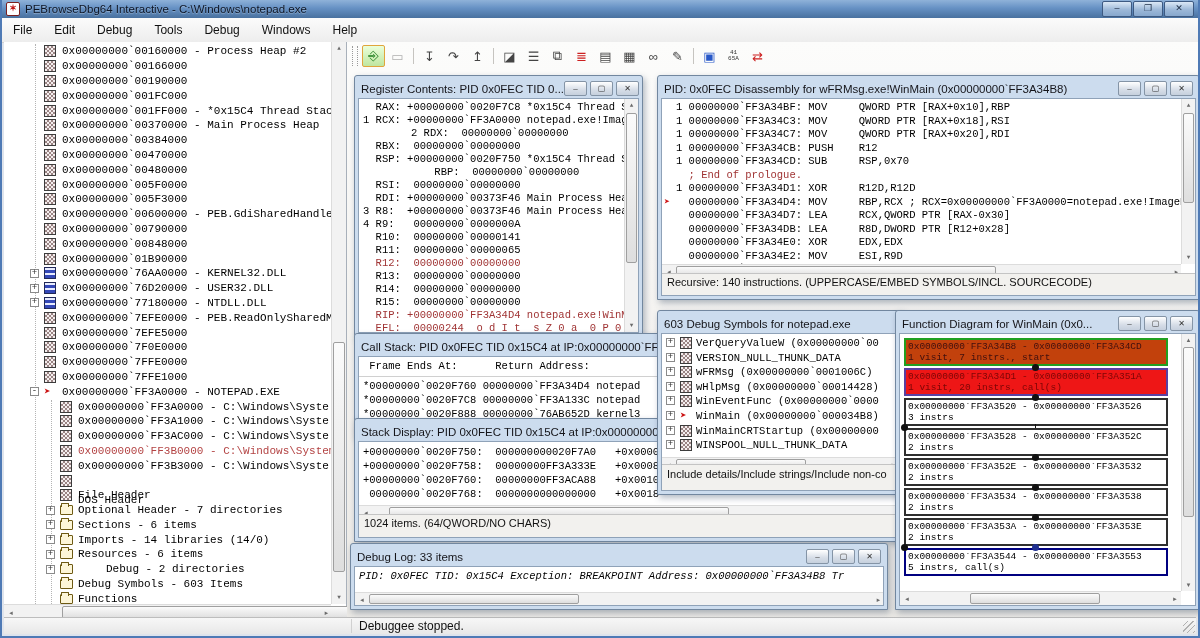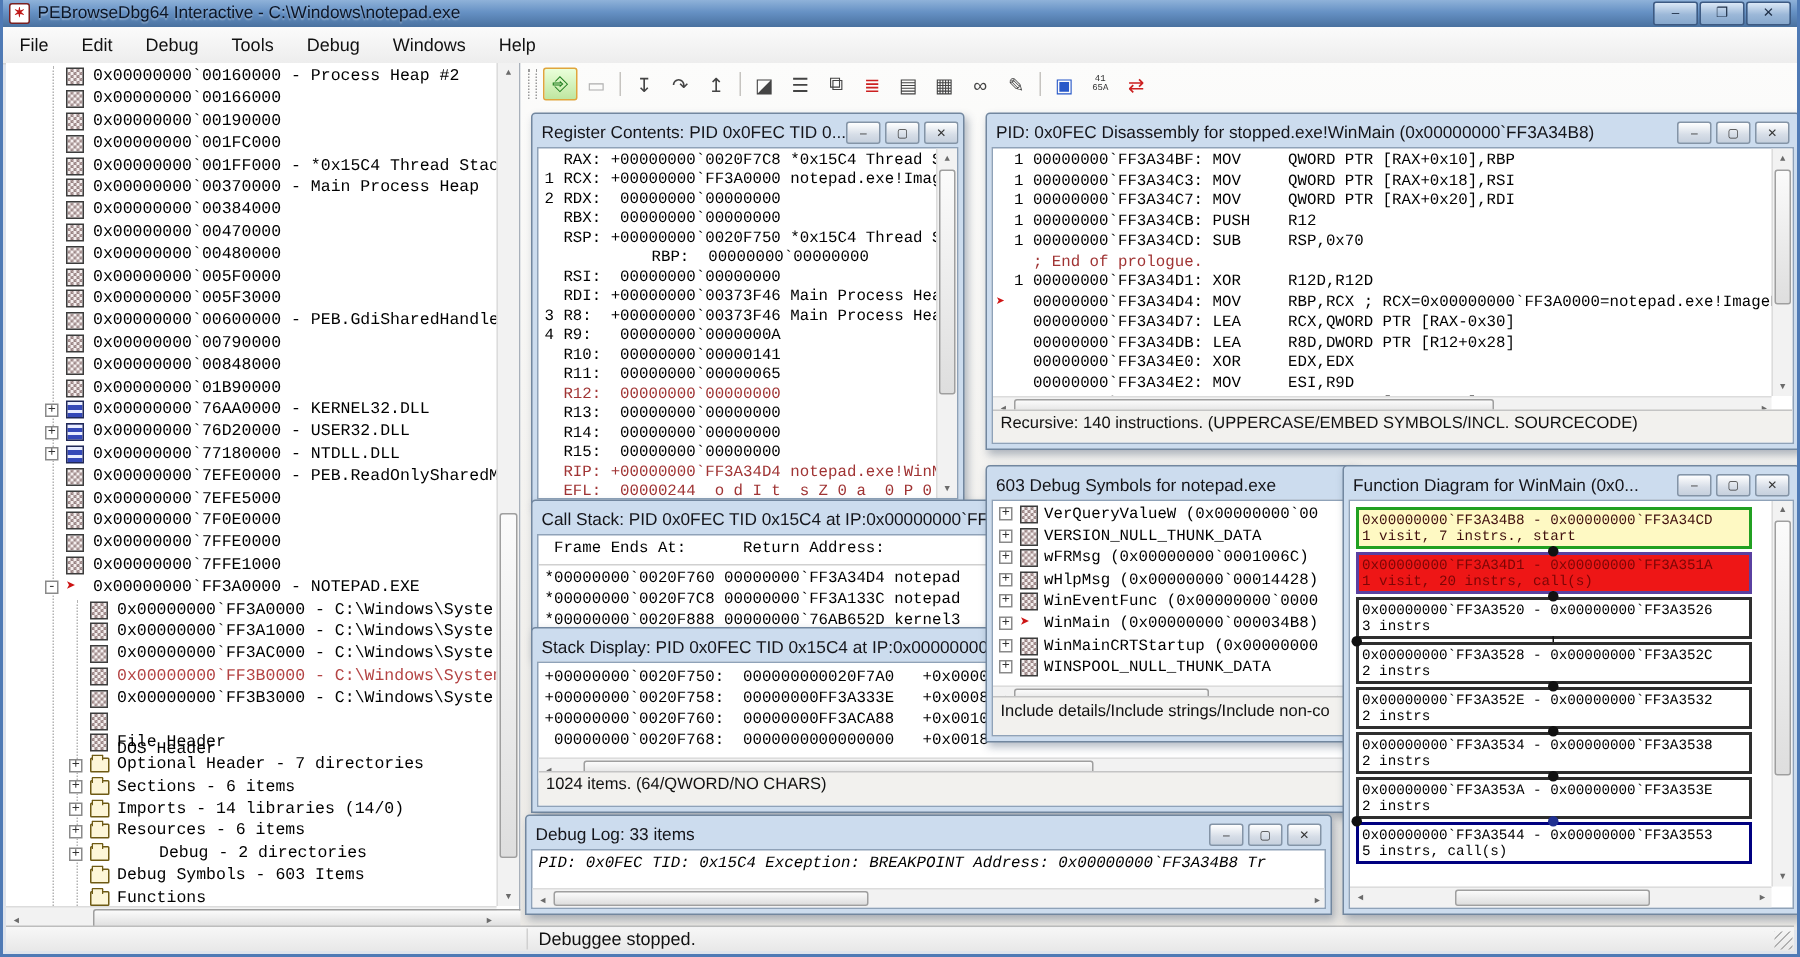--- a/index.html
+++ b/index.html
@@ -226,21 +226,21 @@
         <span class="win-btns">
           <span class="wbtn">–</span>
           <span class="wbtn">▢</span>
           <span class="wbtn">✕</span>
         </span>
       </div>
       <div class="win-client mono">
         <div id="reg-rows" style="padding:2px 0 0 4px;">
             <div class="mrow" style="height: 13px; line-height: 13px;">  RAX: +00000000`0020F7C8 *0x15C4 Thread St</div>
             <div class="mrow" style="height: 13px; line-height: 13px;">1 RCX: +00000000`FF3A0000 notepad.exe!Image</div>
-            <div class="mrow" style="height: 13px; line-height: 13px;">2 RDX:  00000000`00000000</div>
+            <div class="mrow" style="height: 13px; line-height: 13px; margin-left: 48px;">2 RDX:  00000000`00000000</div>
             <div class="mrow" style="height: 13px; line-height: 13px;">  RBX:  00000000`00000000</div>
             <div class="mrow" style="height: 13px; line-height: 13px;">  RSP: +00000000`0020F750 *0x15C4 Thread St</div>
             <div class="mrow" style="height: 13px; line-height: 13px; text-align: center;">  RBP:  00000000`00000000</div>
             <div class="mrow" style="height: 13px; line-height: 13px;">  RSI:  00000000`00000000</div>
             <div class="mrow" style="height: 13px; line-height: 13px;">  RDI: +00000000`00373F46 Main Process Heap</div>
             <div class="mrow" style="height: 13px; line-height: 13px;">3 R8:  +00000000`00373F46 Main Process Heap</div>
             <div class="mrow" style="height: 13px; line-height: 13px;">4 R9:   00000000`0000000A</div>
             <div class="mrow" style="height: 13px; line-height: 13px;">  R10:  00000000`00000141</div>
             <div class="mrow" style="height: 13px; line-height: 13px;">  R11:  00000000`00000065</div>
             <div class="mrow red" style="height: 13px; line-height: 13px;">  R12:  00000000`00000000</div>
@@ -253,21 +253,21 @@
         <div class="sb v" style="right:0;top:0;width:14px;bottom:0;">
           <div class="sb-arrow" style="top:3px;">▲</div>
           <div class="sb-thumb" style="left:1px;right:1px;top:14px;height:150px;"></div>
           <div class="sb-arrow" style="bottom:3px;">▼</div>
         </div>
       </div>
     </div>
 
     <div class="win" style="left:310px;top:33px;width:543px;height:225px;z-index:1;">
       <div class="win-title">
-        <span>PID: 0x0FEC Disassembly for stopped.exe!WinMain (0x00000000`FF3A34B8)</span>
+        <span>PID: 0x0FEC Disassembly for wFRMsg.exe!WinMain (0x00000000`FF3A34B8)</span>
         <span class="win-btns">
           <span class="wbtn">–</span>
           <span class="wbtn">▢</span>
           <span class="wbtn">✕</span>
         </span>
       </div>
       <div class="win-client mono">
         <div id="disasm-rows" style="padding:2px 0 0 0;">
             <div class="mrow" style="height: 13.5px; line-height: 13.5px; padding-left: 14px;">1 00000000`FF3A34BF: MOV     QWORD PTR [RAX+0x10],RBP</div>
             <div class="mrow" style="height: 13.5px; line-height: 13.5px; padding-left: 14px;">1 00000000`FF3A34C3: MOV     QWORD PTR [RAX+0x18],RSI</div>
@@ -399,21 +399,21 @@
         <div class="sb v" style="right:0;top:0;width:14px;bottom:14px;">
           <div class="sb-arrow" style="top:3px;">▲</div>
           <div class="sb-thumb" style="left:1px;right:1px;top:13px;height:170px;"></div>
           <div class="sb-arrow" style="bottom:3px;">▼</div>
         </div>
         <div class="sb h" style="left:0;right:14px;bottom:0;height:14px;">
           <div class="sb-arrow" style="left:3px;top:4px;width:8px;">◄</div>
           <div class="sb-thumb" style="top:1px;bottom:1px;left:70px;width:130px;"></div>
           <div class="sb-arrow" style="right:3px;top:4px;width:8px;text-align:right;">►</div>
         </div>
-      <div class="fd-block" style="top: 4px; background: #fef9c3; border-color: rgb(33, 160, 33); color: rgb(64, 16, 14);">
+      <div class="fd-block" style="top: 4px; background: #c2410c; border-color: rgb(33, 160, 33); color: rgb(64, 16, 14);">
             <div>0x00000000`FF3A34B8 - 0x00000000`FF3A34CD</div>
             <div>1 visit, 7 instrs., start</div>
           </div>
           <div class="fd-line" style="left: 135px; top: 30px; height: 5px;"></div>
           <div class="fd-block" style="top: 34px; background: rgb(238, 22, 22); border-color: rgb(90, 64, 160); color: rgb(124, 6, 6);">
             <div>0x00000000`FF3A34D1 - 0x00000000`FF3A351A</div>
             <div>1 visit, 20 instrs, call(s)</div>
           </div>
           <div class="fd-dot" style="top: 30px; left: 132px;"></div>
           <div class="fd-line" style="left: 135px; top: 60px; height: 5px;"></div>

